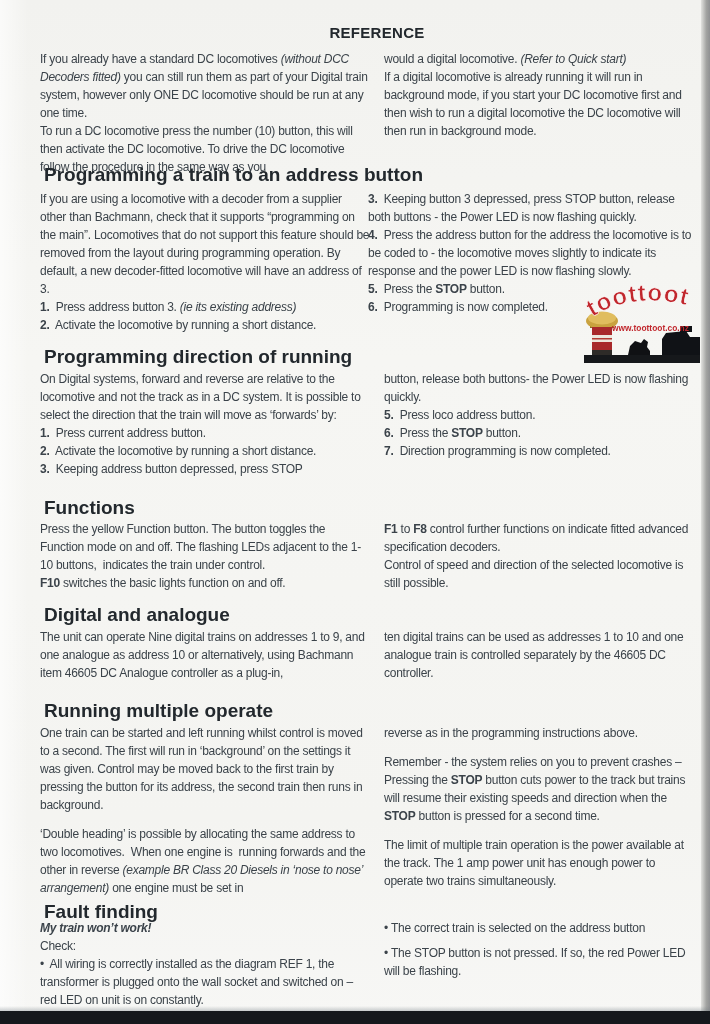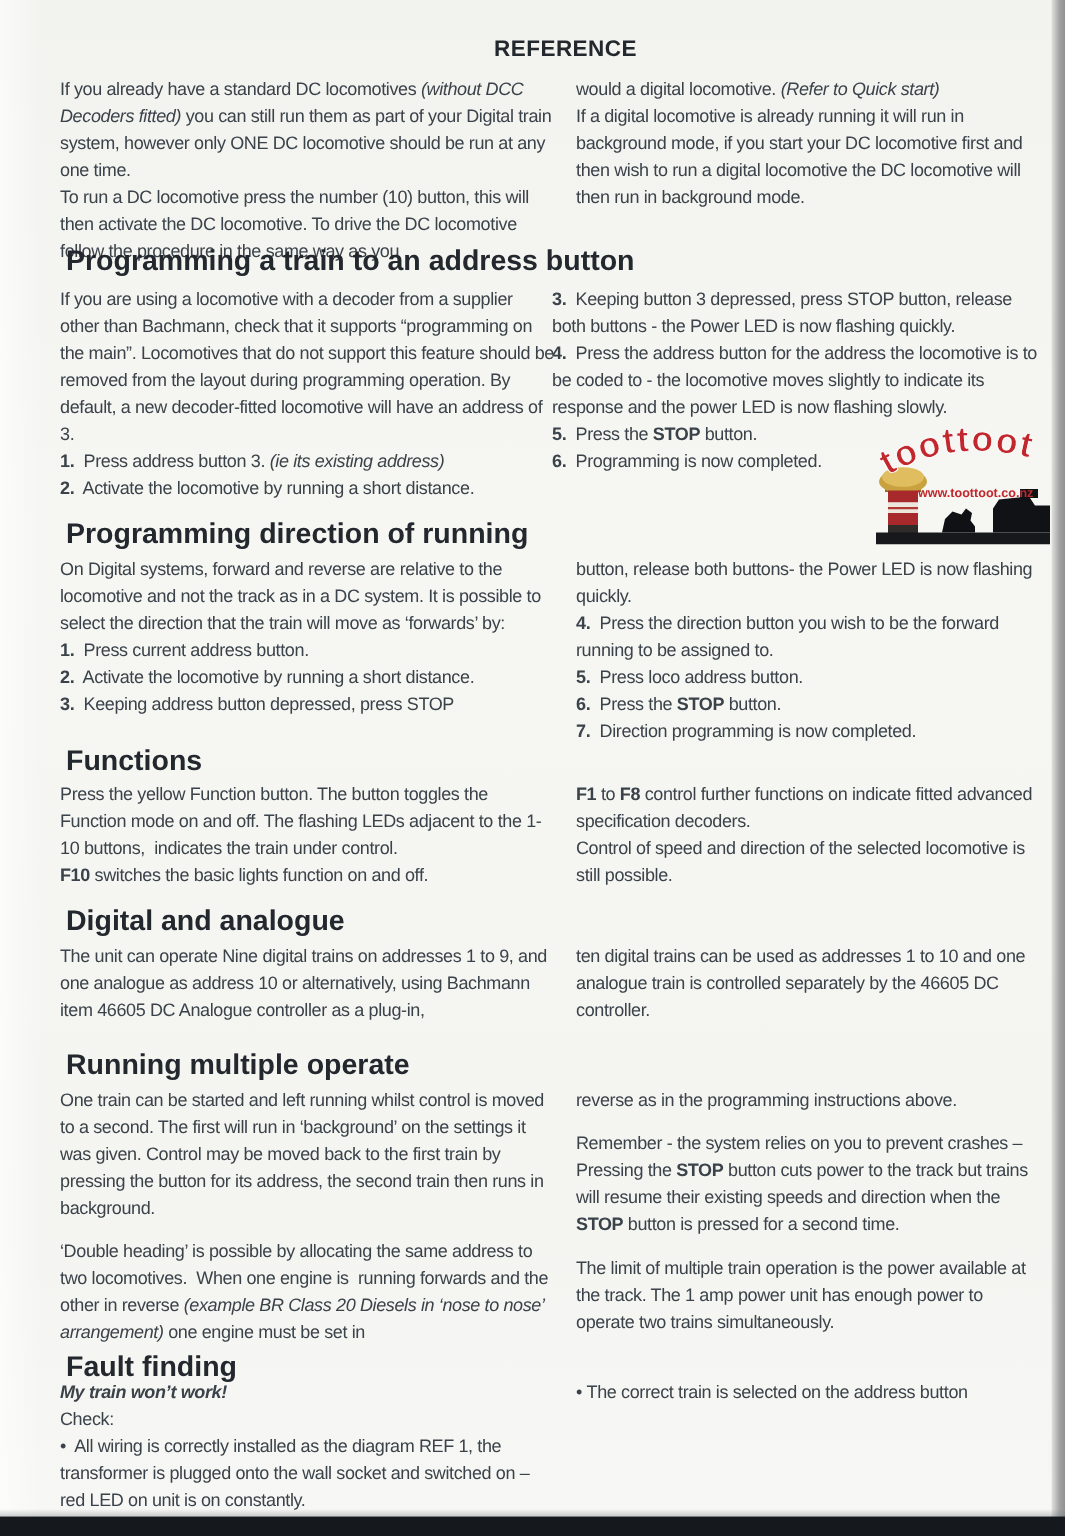--- a/index.html
+++ b/index.html
@@ -86,21 +86,20 @@
 
   <div class="heading" style="top:346px">Programming direction of running</div>
   <div class="col left" style="top:370px">
     <p class="para"><span>On Digital systems, forward and reverse are relative to the locomotive and not the track as in a DC system. It is possible to select the direction that the train will move as ‘forwards’ by:</span></p>
     <p class="para"><span class="run-b">1.</span><span>&nbsp; Press current address button.</span></p>
     <p class="para"><span class="run-b">2.</span><span>&nbsp; Activate the locomotive by running a short distance.</span></p>
     <p class="para"><span class="run-b">3.</span><span>&nbsp; Keeping address button depressed, press STOP</span></p>
   </div>
   <div class="col right" style="top:370px">
     <p class="para"><span>button, release both buttons- the Power LED is now flashing quickly.</span></p>
-    <p class="para"><span class="run-b">4.</span><span>&nbsp; Press the direction button you wish to be the forward running to be assigned to.</span></p>
     <p class="para"><span class="run-b">5.</span><span>&nbsp; Press loco address button.</span></p>
     <p class="para"><span class="run-b">6.</span><span>&nbsp; Press the </span><span class="run-b">STOP</span><span> button.</span></p>
     <p class="para"><span class="run-b">7.</span><span>&nbsp; Direction programming is now completed.</span></p>
   </div>
 
   <div class="heading" style="top:497px">Functions</div>
   <div class="col left" style="top:520px">
     <p class="para"><span>Press the yellow Function button. The button toggles the Function mode on and off. The flashing LEDs adjacent to the 1-10 buttons,&nbsp; indicates the train under control.</span></p>
     <p class="para"><span class="run-b">F10</span><span> switches the basic lights function on and off.</span></p>
   </div>
@@ -129,19 +128,20 @@
   </div>
 
   <div class="heading" style="top:901px">Fault finding</div>
   <div class="col left" style="top:919px">
     <p class="para"><span class="run-bi">My train won’t work!</span></p>
     <p class="para"><span>Check:</span></p>
     <p class="para"><span>•&nbsp; All wiring is correctly installed as the diagram REF 1, the transformer is plugged onto the wall socket and switched on – red LED on unit is on constantly.</span></p>
   </div>
   <div class="col right" style="top:919px">
     <p class="para"><span>•&nbsp;The correct train is selected on the address button</span></p>
+    <p class="para mt2"><span>•&nbsp;The STOP button is not pressed. If so, the red Power LED will be flashing.</span></p>
   </div>
 
   <div class="edge-left"></div>
   <div class="edge-right"></div>
   <div class="bottom-shade"></div>
   <div class="bottom-bar"></div>
 </div>
 
 </body></html>

